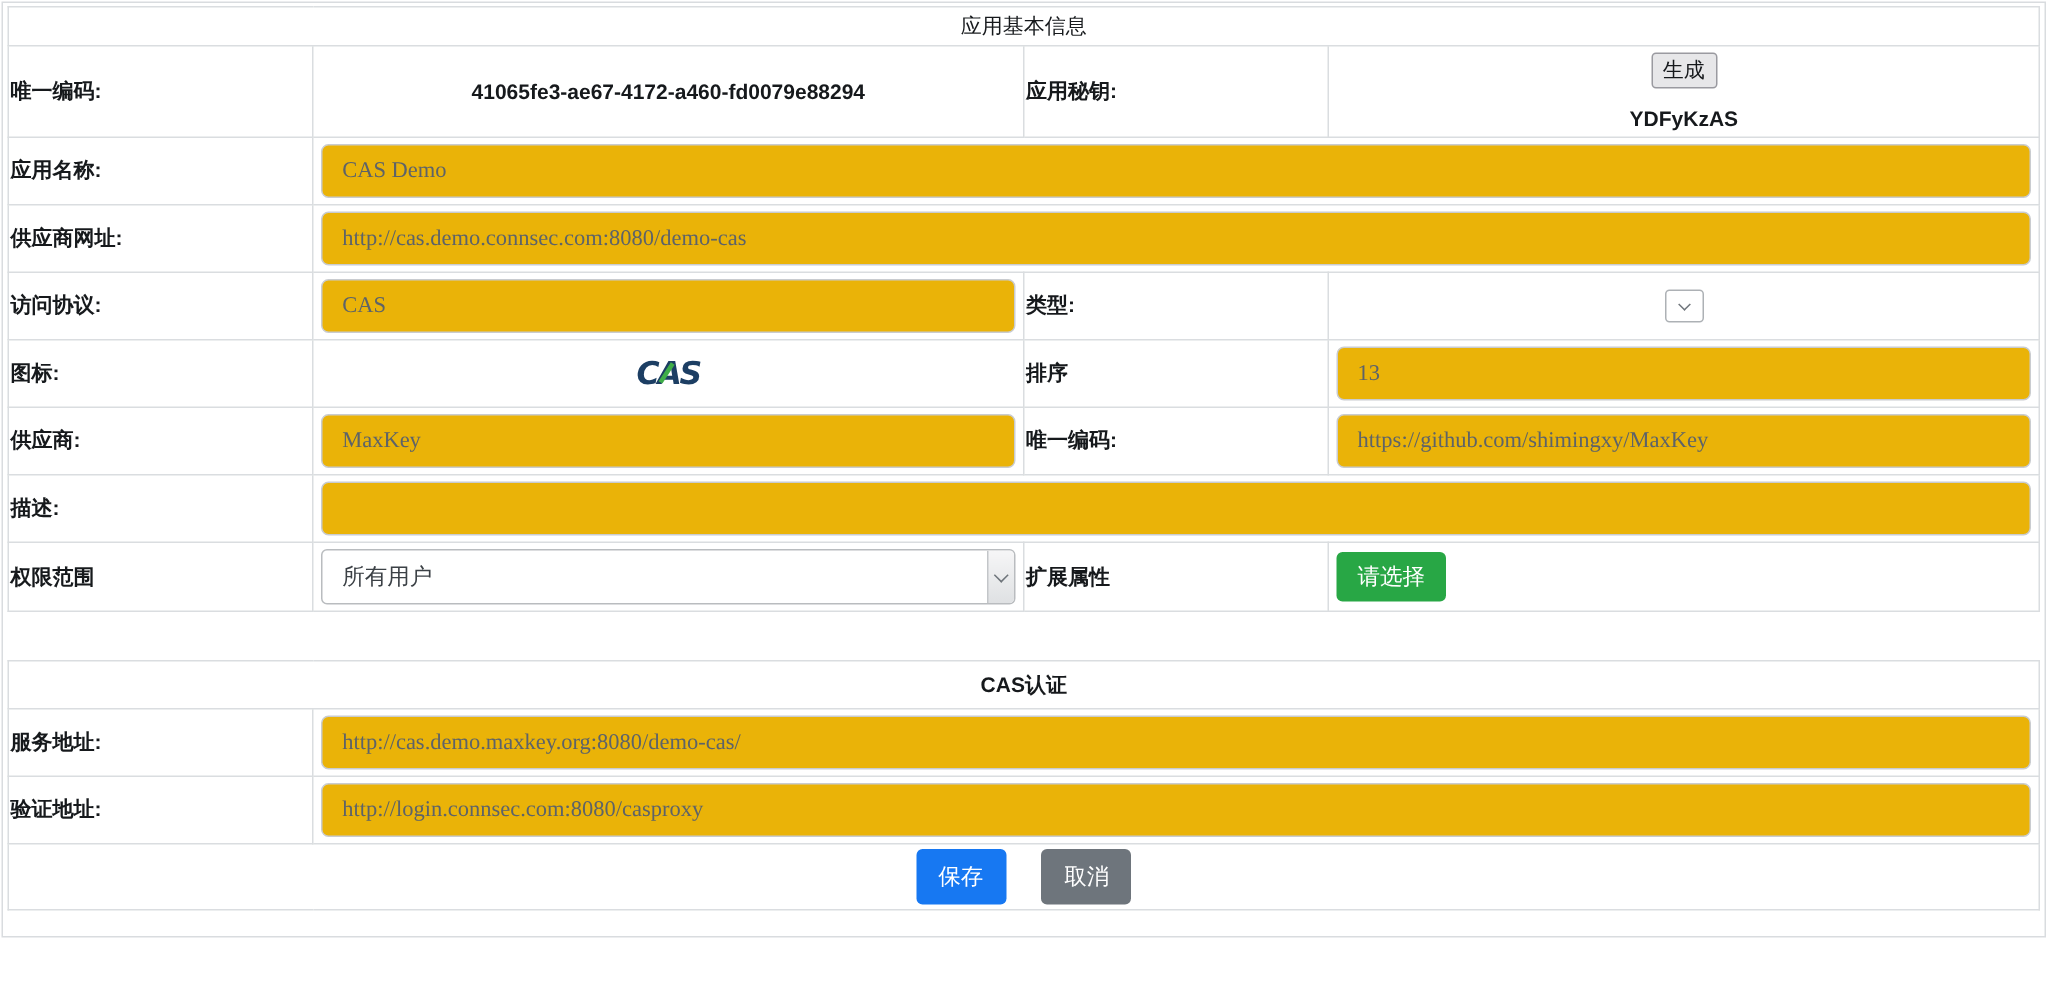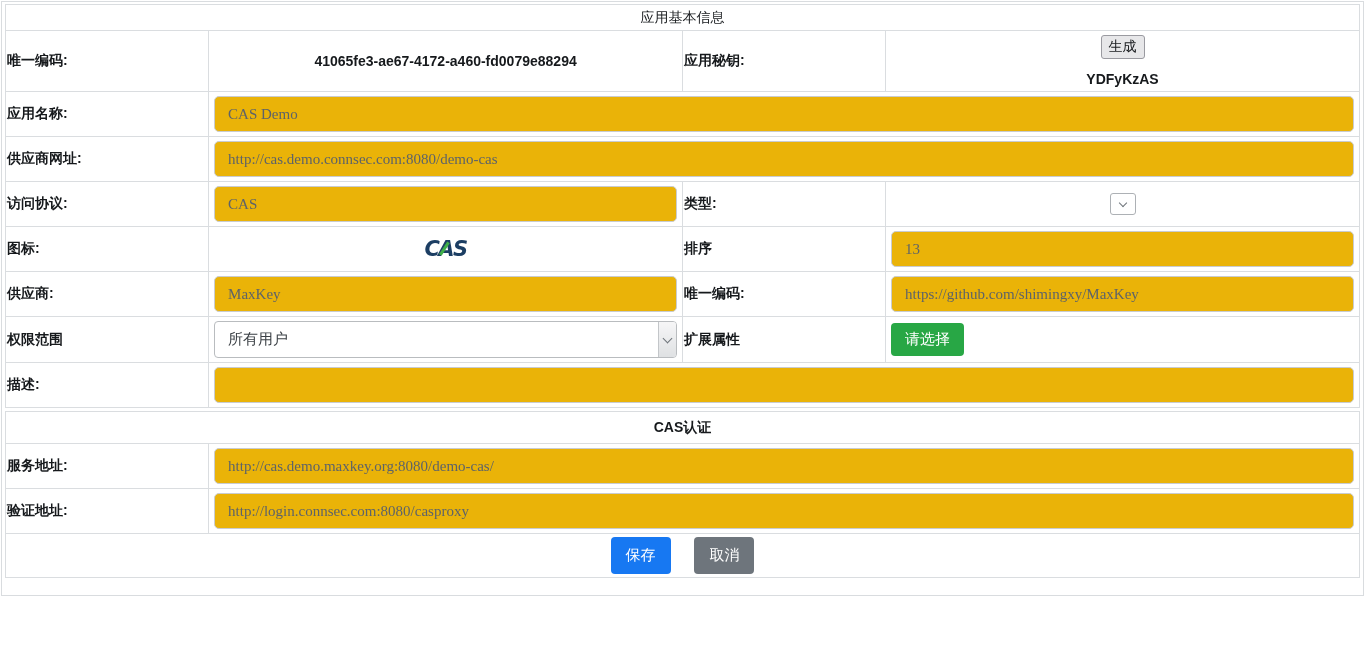--- a/index.html
+++ b/index.html
@@ -86,21 +86,21 @@
   }
   .btn-save {
     background:#1778f2; color:#fff; border:none; border-radius:4px;
     padding:9px 15px; font-size:15px; cursor:pointer; font-family:inherit;text-align:right;
   }
   .btn-cancel {
     background:#6e757c; color:#fff; border:none; border-radius:4px;
     padding:9px 15px; font-size:15px; cursor:pointer; font-family:inherit;
     margin-left:20px;
   }
-  .tbl2 { margin-top:3px; }
+  .tbl2 { margin-top:32px; }
   td.btn-row { height:42px; text-align:center; padding:3px; }
 </style>
 </head>
 <body>
 
 <div class="outer">
 
   <table class="tbl">
     <colgroup>
         <col style="width:15%">
@@ -164,45 +164,45 @@
       </tr>
 
       <tr>
         <td class="label">供应商:</td>
         <td class="content">
           <input class="form" type="text" value="MaxKey" style="">
         </td>
         <td class="label">唯一编码:</td>
         <td class="content">
           <input class="form" type="text" value="https://github.com/shimingxy/MaxKey" style="">
+        </td>
+      </tr>
+
+      <tr>
+        <td class="label">描述:</td>
+        <td class="content" colspan="3">
+          <input class="form" type="text" value="" style="">
         </td>
       </tr>
 
       <tr>
         <td class="label">权限范围</td>
         <td class="content">
           <div class="select-box">
             <span>所有用户</span>
             <span class="sel-strip">
                 <i class="chev"></i>
               </span>
           </div>
         </td>
         <td class="label">扩展属性</td>
         <td class="content">
           <button class="btn-choose">请选择</button>
         </td>
       </tr>
-
-      <tr>
-        <td class="label">描述:</td>
-        <td class="content" colspan="3">
-          <input class="form" type="text" value="" style="">
-        </td>
-      </tr>
     </tbody>
   </table>
 
   <table class="tbl tbl2">
     <colgroup>
         <col style="width:15%">
         <col style="width:35%">
         <col style="width:15%">
         <col style="width:35%">
       </colgroup>

